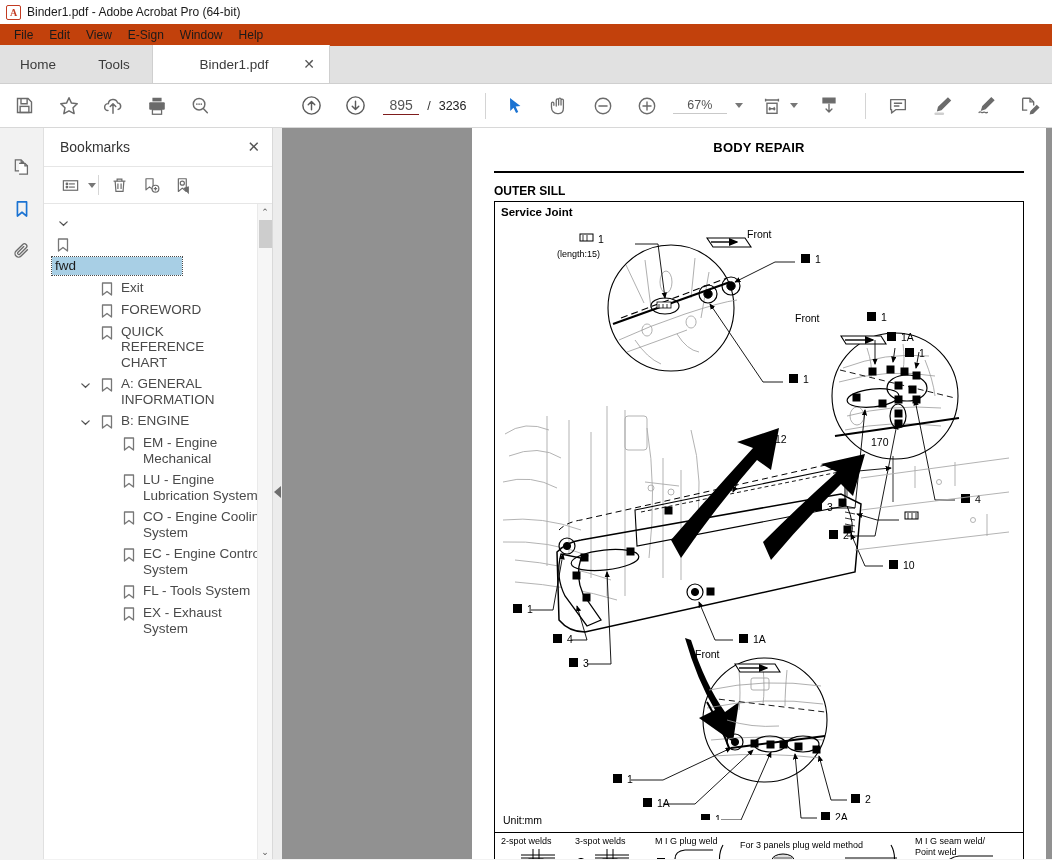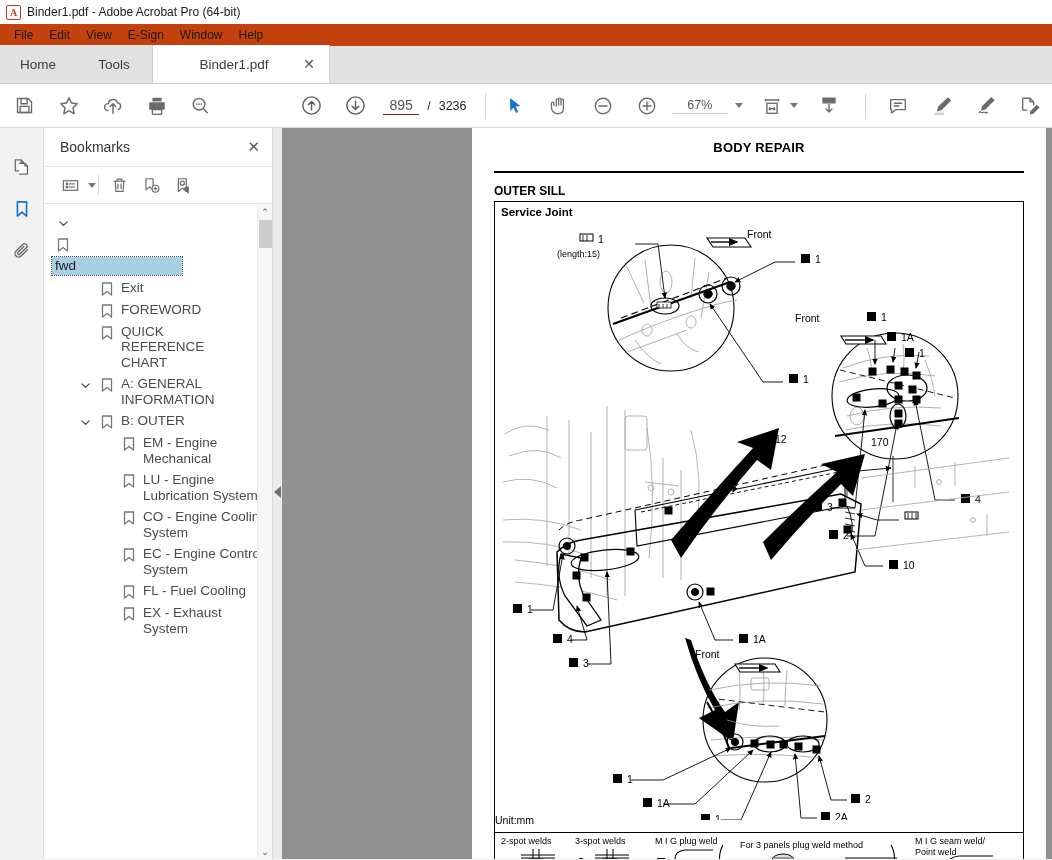--- a/index.html
+++ b/index.html
@@ -174,21 +174,21 @@
     letter-spacing: 0.2px; margin-top: 2px;
   }
   .doc-rule { border-top: 2.5px solid #000; margin-top: 16px; }
   .doc-h2 {
     font-weight: bold; font-size: 12px; margin-top: 11px; color: #000;
   }
   .doc-box {
     border: 1px solid #000; margin-top: 3px; height: 676px; position: relative;
   }
   .doc-h3 { font-weight: bold; font-size: 11.5px; padding: 4px 0 0 6px; }
-  .unit { position: absolute; left: 0; bottom: 50px; font-size: 10.5px; }
+  .unit { position: absolute; left: 8px; bottom: 50px; font-size: 10.5px; }
   .legend {
     position: absolute; left: 0; right: 0; bottom: 0; height: 44px;
     border-top: 1px solid #000;
   }
   .lgcode {
     position: absolute; right: 6px; bottom: 2px; font-size: 5.5px;
     color: #2b2b8a; font-weight: bold; letter-spacing: 0.3px;
   }
   .diagram { position: absolute; left: 0; top: 18px; right: 0; bottom: 56px; }
   .diagram svg, .legend svg { display: block; }
@@ -484,21 +484,21 @@
               <div class="bmtwisty">
                 <svg width="11" height="11" viewBox="0 0 12 12" fill="none" stroke="#555" stroke-width="1.4">
                   <path d="M2 4.2 L6 8 L10 4.2" stroke-linecap="round"></path>
                 </svg>
               </div>
               <div class="bmicon">
                 <svg width="12" height="15" viewBox="0 0 12 15" fill="none" stroke="#777" stroke-width="1.3">
                   <path d="M1.5 1h9v12l-4.5-3.6L1.5 13z" stroke-linejoin="round"></path>
                 </svg>
               </div>
-              <div class="bmlabel">B: OUTER</div>
+              <div class="bmlabel">B: ENGINE</div>
             </div>
             <div class="bmrow" style="padding-left: 52px;">
               <div class="bmtwisty"></div>
               <div class="bmicon">
                 <svg width="12" height="15" viewBox="0 0 12 15" fill="none" stroke="#777" stroke-width="1.3">
                   <path d="M1.5 1h9v12l-4.5-3.6L1.5 13z" stroke-linejoin="round"></path>
                 </svg>
               </div>
               <div class="bmlabel">EM - Engine Mechanical</div>
             </div>
@@ -529,21 +529,21 @@
               </div>
               <div class="bmlabel">EC - Engine Control System</div>
             </div>
             <div class="bmrow" style="padding-left: 52px;">
               <div class="bmtwisty"></div>
               <div class="bmicon">
                 <svg width="12" height="15" viewBox="0 0 12 15" fill="none" stroke="#777" stroke-width="1.3">
                   <path d="M1.5 1h9v12l-4.5-3.6L1.5 13z" stroke-linejoin="round"></path>
                 </svg>
               </div>
-              <div class="bmlabel">FL - Fuel Cooling</div>
+              <div class="bmlabel">FL - Tools System</div>
             </div>
             <div class="bmrow" style="padding-left: 52px;">
               <div class="bmtwisty"></div>
               <div class="bmicon">
                 <svg width="12" height="15" viewBox="0 0 12 15" fill="none" stroke="#777" stroke-width="1.3">
                   <path d="M1.5 1h9v12l-4.5-3.6L1.5 13z" stroke-linejoin="round"></path>
                 </svg>
               </div>
               <div class="bmlabel">EX - Exhaust System</div>
             </div>

